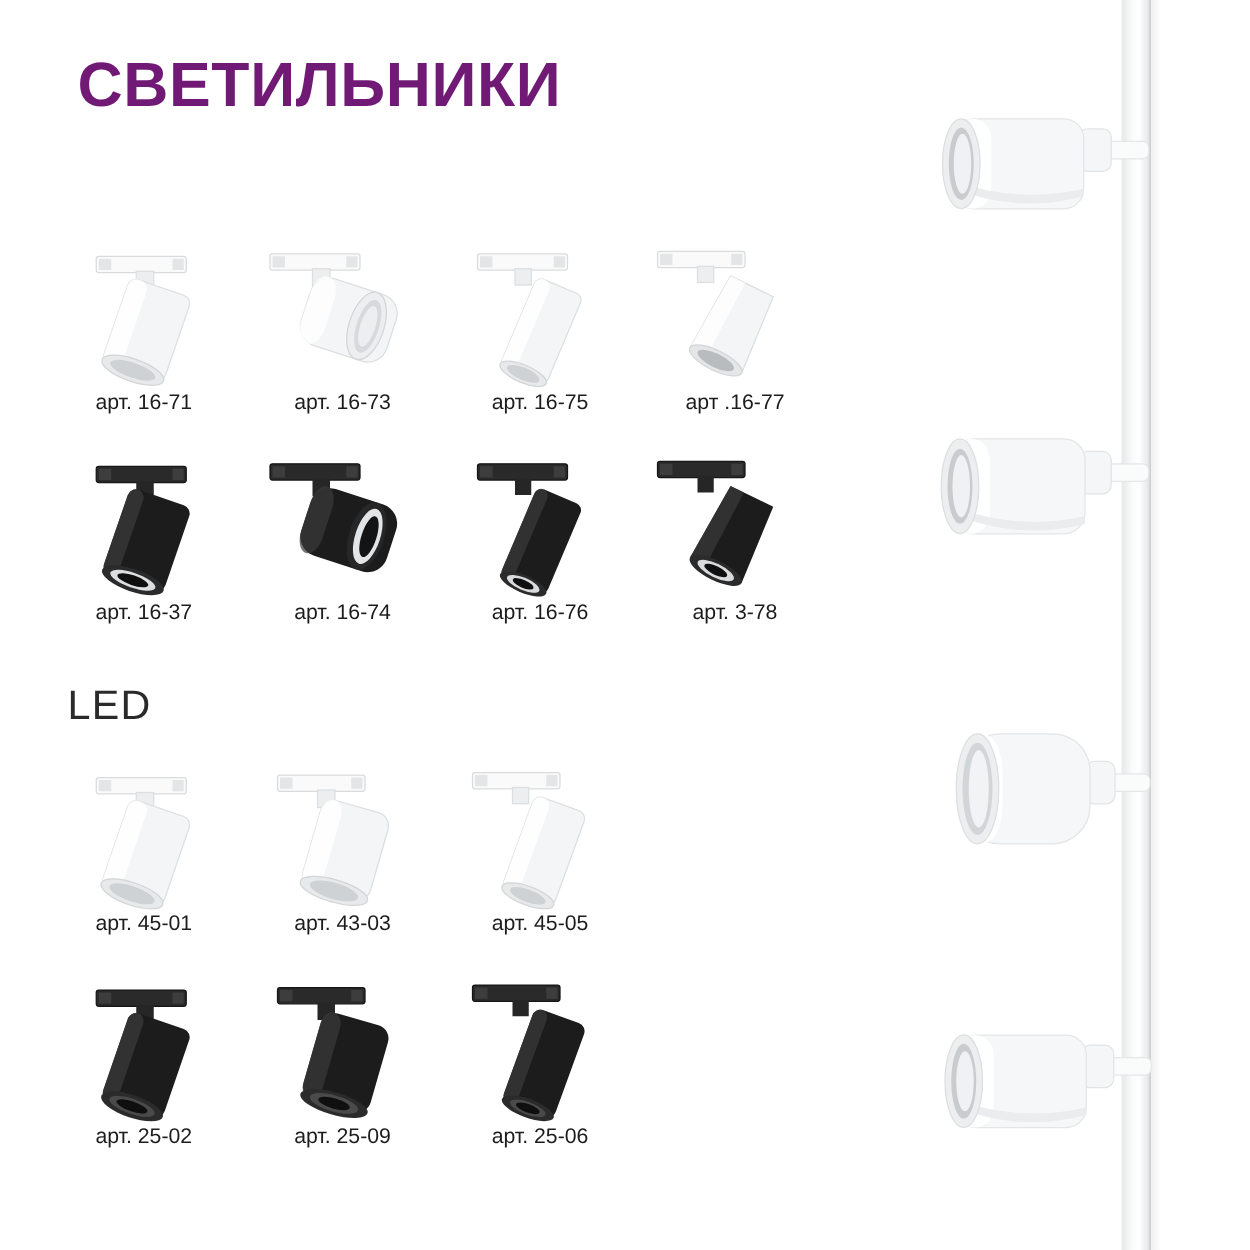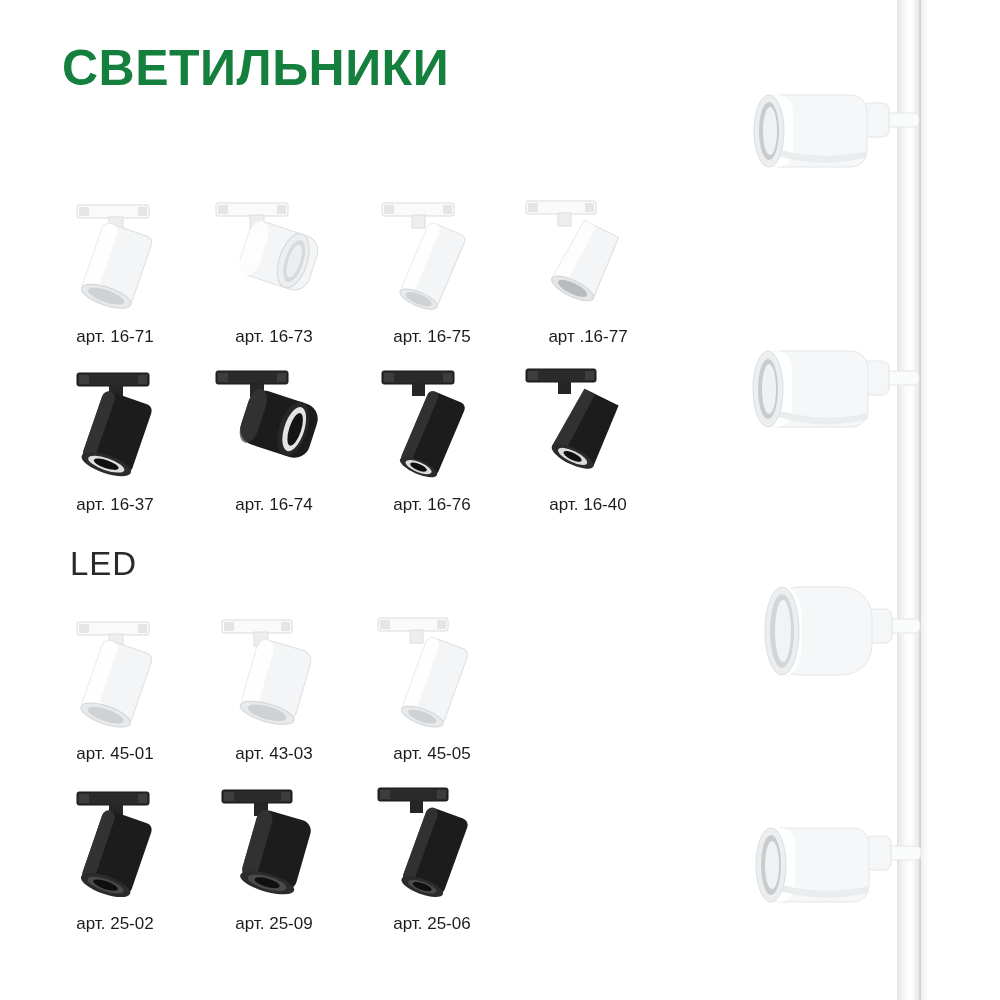--- a/index.html
+++ b/index.html
@@ -28,34 +28,34 @@
     position: absolute;
     left: 62px;
     top: 42px;
   }
   .title {
     font-size: 50px;
     font-weight: bold;
     letter-spacing: 0.5px;
     line-height: 1.05;
     margin: 0;
-    color: #15803d;
+    color: #701a75;
     text-align: center;
   }
   .subtitle {
     font-size: 31px;
     font-weight: normal;
     margin: 6px 0 0 2px;
     color: #1d1d1d;
   }
 
   
   .section-label {
     position: absolute;
-    left: 70px;
+    left: 54px;
     font-size: 33px;
     color: #2a2a2a;
     letter-spacing: 1px;
   }
 
   
   .grid {
     position: absolute;
     left: 0;
     top: 0;
@@ -63,21 +63,21 @@
   }
   .cell {
     position: absolute;
     width: 160px;
     text-align: center;
   }
   .cell .art {
     position: absolute;
     left: 0;
     width: 160px;
-    top: 132px;
+    top: 117px;
     font-size: 17px;
     color: #1c1c1c;
     white-space: nowrap;
   }
   .fig {
     position: absolute;
     left: 0;
     top: 0;
     width: 160px;
     height: 126px;
@@ -273,21 +273,21 @@
           <rect x="50" y="18" width="13" height="13" fill="#262626"></rect>
           <g transform="rotate(26 76 70)">
             <path d="M57 30 L95 30 L99 96 L53 96 Z" fill="#1c1c1c"></path>
             <path d="M57 30 L69 30 L67 96 L53 96 Z" fill="#3a3a3a" opacity="0.7"></path>
             <ellipse cx="76" cy="96" rx="23" ry="8" fill="#2b2b2b"></ellipse>
             <ellipse cx="76" cy="96" rx="16" ry="5.5" fill="#d9dbdd"></ellipse>
             <ellipse cx="76" cy="96" rx="10" ry="3.5" fill="#101010"></ellipse>
           </g>
         </svg>
       </div>
-      <div class="art">арт. 16-40</div>
+      <div class="art">арт. 3-78</div>
     </div>
 
     <div class="cell" style="left:35px; top:612px">
       <div class="fig">
         <svg width="160" height="126" viewBox="0 0 160 126">
           <rect x="42" y="10" width="72" height="13" rx="2" fill="#fafafa" stroke="#d9dbdd" stroke-width="1"></rect>
           <rect x="44" y="12" width="10" height="9" fill="#e3e5e7"></rect>
           <rect x="103" y="12" width="9" height="9" fill="#e3e5e7"></rect>
           <rect x="74" y="22" width="14" height="13" fill="#eceef0" stroke="#dcdee0" stroke-width="1"></rect>
           <g transform="rotate(19 82 70)">

